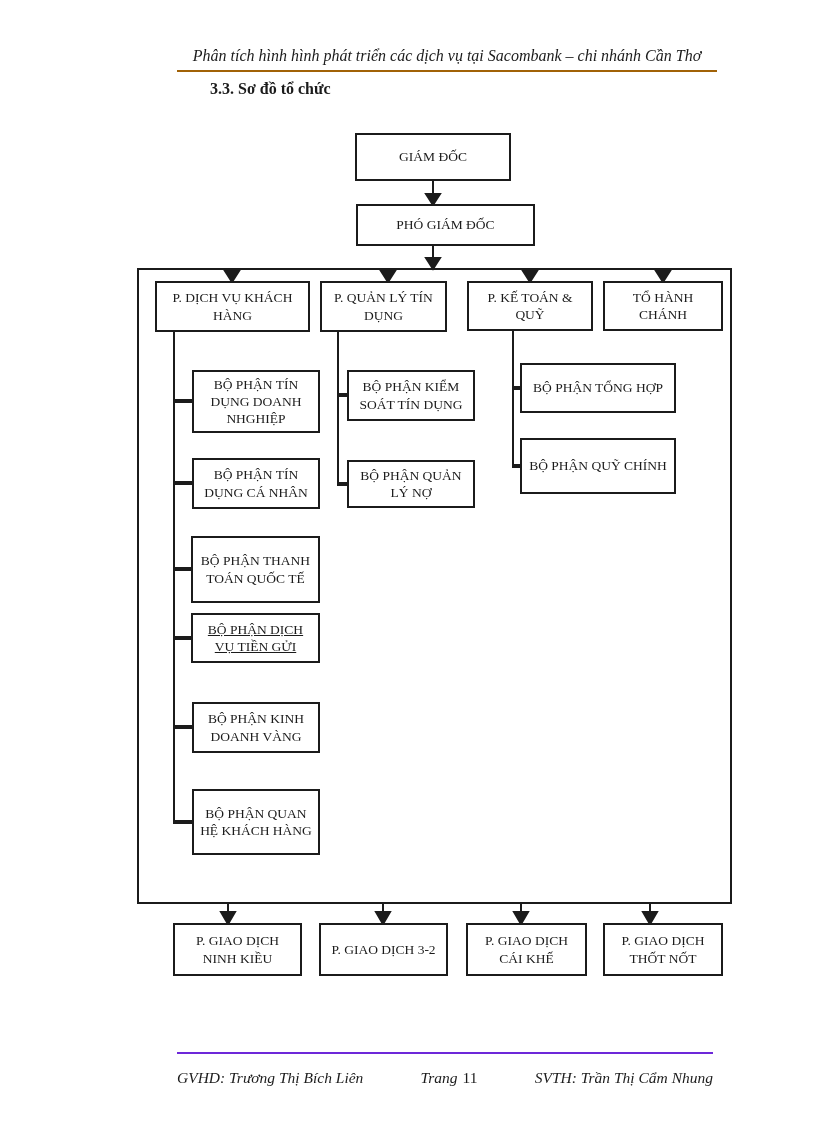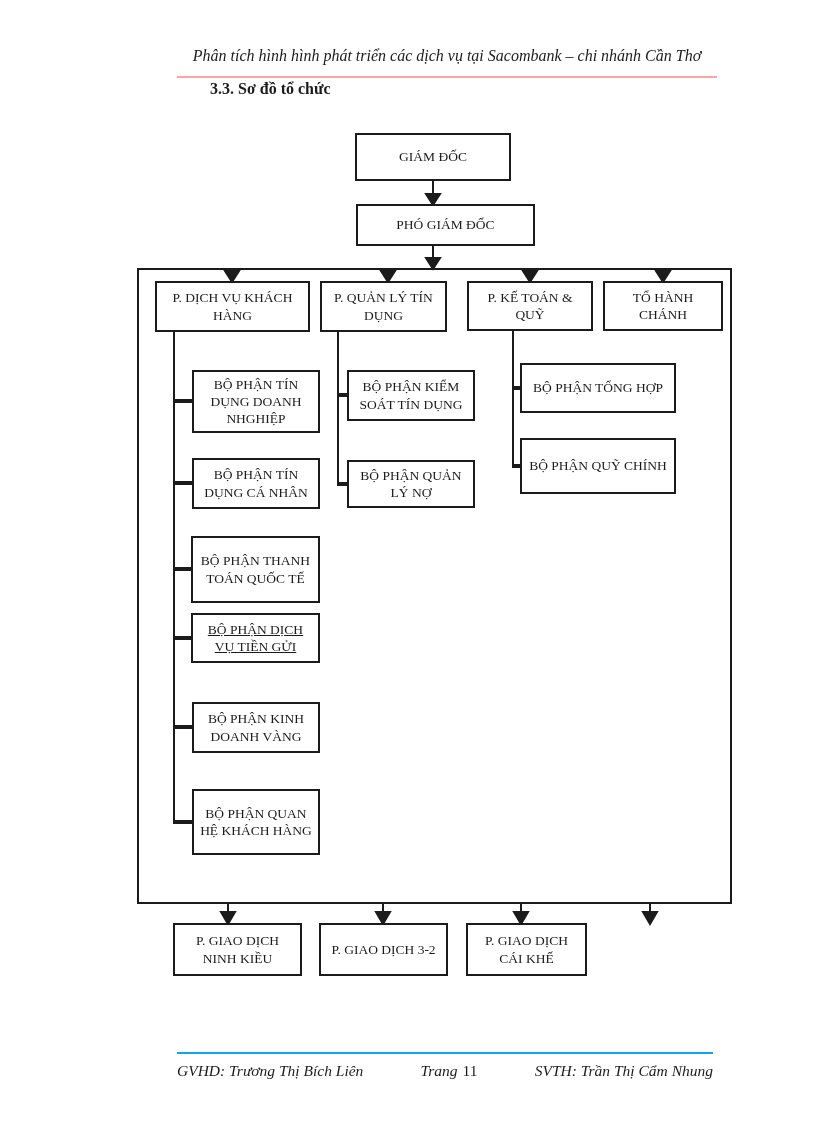--- a/index.html
+++ b/index.html
@@ -9,21 +9,21 @@
     font-family:"Liberation Serif","DejaVu Serif",serif;
     color:#1b1b1b;
     position:relative;
     overflow:hidden;
   }
   .page { position:absolute; left:0; top:0; width:816px; height:1123px; background:#fff; }
 
   .header {
     position:absolute; left:177px; top:47px; width:540px;
     text-align:center; font-style:italic; font-size:16px;
-    border-bottom:2px solid #fca5a5; padding-bottom:11px;
+    border-bottom:2px solid #a16207; padding-bottom:5px;
     white-space:nowrap;
   }
   .section-title {
     position:absolute; left:210px; top:80px;
     font-weight:bold; font-size:16px;
   }
 
   .box {
     position:absolute; box-sizing:border-box;
     border:2px solid #1b1b1b; background:#fff;
@@ -36,21 +36,21 @@
     left:137px; top:268px; width:595px; height:636px;
     border:2px solid #1b1b1b; background:transparent;
   }
   svg.connectors {
     position:absolute; left:0; top:0; width:816px; height:1123px;
     pointer-events:none;
   }
 
   .footer {
     position:absolute; left:177px; top:1052px; width:536px;
-    border-top:2px solid #0ea5e9; padding-top:8px;
+    border-top:2px solid #6d28d9; padding-top:15px;
     display:flex; justify-content:space-between; align-items:baseline;
     font-size:15.5px; font-style:italic;
   }
   .footer .page-num { font-style:normal; margin-left:5px; }
   .footer .page-mid { white-space:nowrap; }
 </style>
 </head>
 <body>
 
 <div class="page">
@@ -125,20 +125,21 @@
 
   <div class="box" style="left:347px; top:370px; width:128px; height:51px;">BỘ PHẬN KIỂM SOÁT TÍN DỤNG</div>
   <div class="box" style="left:347px; top:460px; width:128px; height:48px;">BỘ PHẬN QUẢN LÝ NỢ</div>
 
   <div class="box" style="left:520px; top:363px; width:156px; height:50px;">BỘ PHẬN TỔNG HỢP</div>
   <div class="box" style="left:520px; top:438px; width:156px; height:56px;">BỘ PHẬN QUỸ CHÍNH</div>
 
   <div class="box" style="left:173px; top:923px; width:129px; height:53px;">P. GIAO DỊCH NINH KIỀU</div>
   <div class="box" style="left:319px; top:923px; width:129px; height:53px;">P. GIAO DỊCH 3-2</div>
   <div class="box" style="left:466px; top:923px; width:121px; height:53px;">P. GIAO DỊCH CÁI KHẾ</div>
+  <div class="box" style="left:603px; top:923px; width:120px; height:53px;">P. GIAO DỊCH THỐT NỐT</div>
 
   <div class="footer">
     <span>GVHD: Trương Thị Bích Liên</span>
     <span class="page-mid"><span>Trang</span><span class="page-num">11</span></span>
     <span>SVTH: Trần Thị Cẩm Nhung</span>
   </div>
 
 </div>
 
 </body></html>

